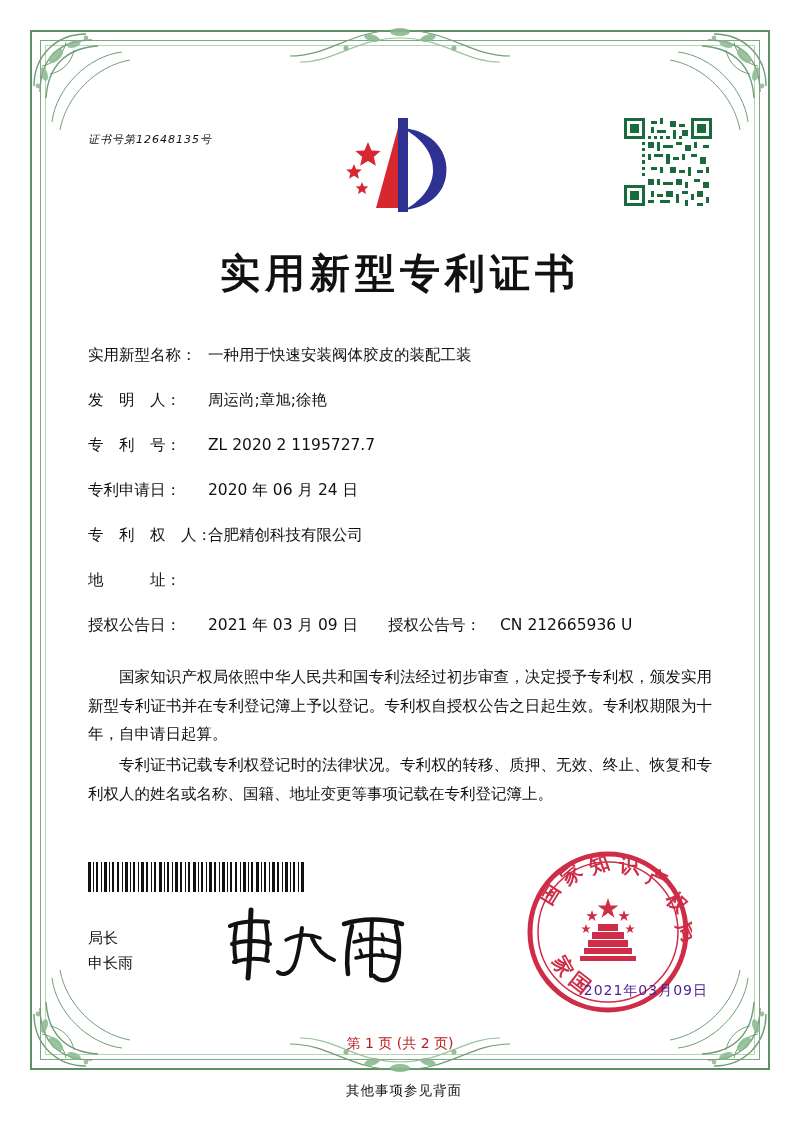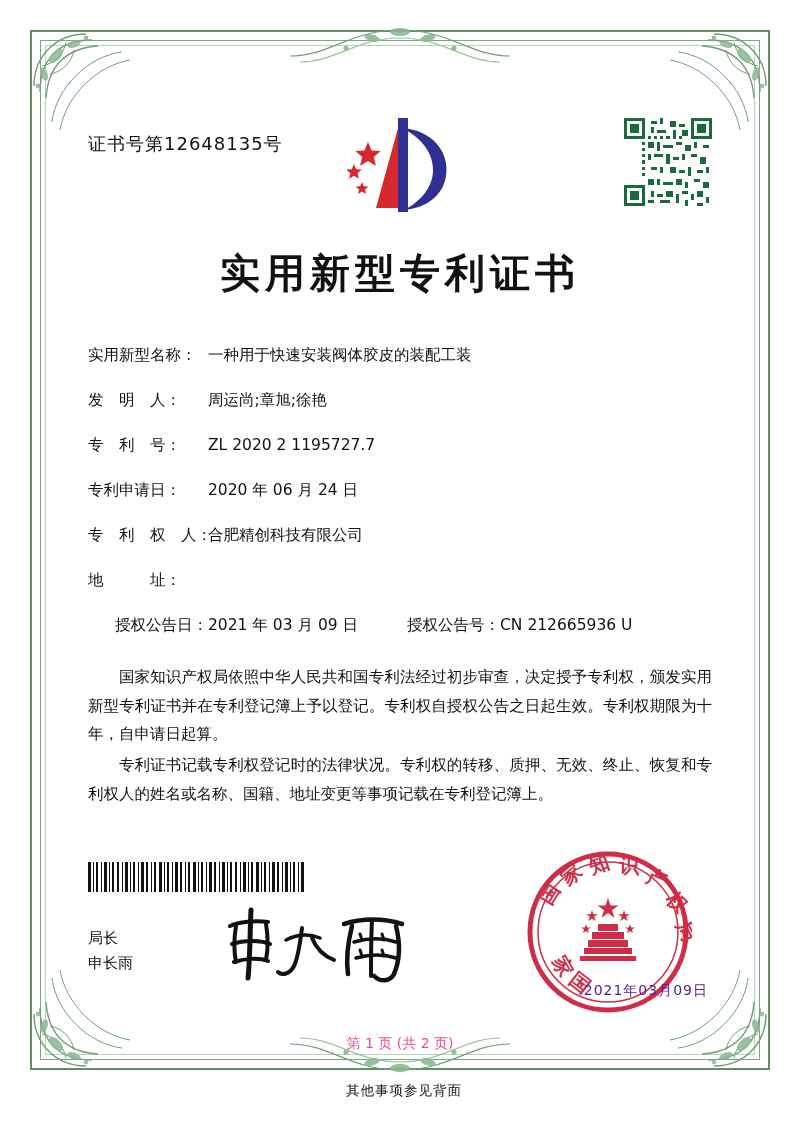--- a/index.html
+++ b/index.html
@@ -86,24 +86,25 @@
   }
 
   .header-row {
     position: relative;
     height: 120px;
   }
   .cert-no {
     position: absolute;
     left: 0;
     top: 22px;
-    font-size: 18px;
+    font-size: 11px;
     letter-spacing: 1px;
     color: #111;
     font-family: "DejaVu Sans", "Liberation Sans", sans-serif;
+    font-style: italic;
   }
   .logo {
     position: absolute;
     left: 258px;
     top: 2px;
     width: 110px;
     height: 108px;
   }
   .qr {
     position: absolute;
@@ -141,21 +142,20 @@
     letter-spacing: 0px;
   }
   .field .value {
     flex: 1;
   }
   .field .value .line2 {
     display: block;
   }
   .field.inline-two {
     margin-bottom: 18px;
-    text-align: right;
   }
   .field .label2 {
     margin-left: 30px;
     width: 112px;
     flex: 0 0 112px;
     white-space: pre;
   }
 
   .paragraphs {
     margin-top: 26px;
@@ -216,21 +216,21 @@
     margin-left: 17px;
   }
 
   .page-num {
     position: absolute;
     left: 0;
     right: 0;
     top: 1035px;
     text-align: center;
     font-size: 14px;
-    color: #ec4899;
+    color: #b91c1c;
   }
   .note {
     position: absolute;
     left: 0;
     right: 0;
     top: 1082px;
     text-align: center;
     font-size: 13.5px;
     color: #111;
     letter-spacing: 1px;

